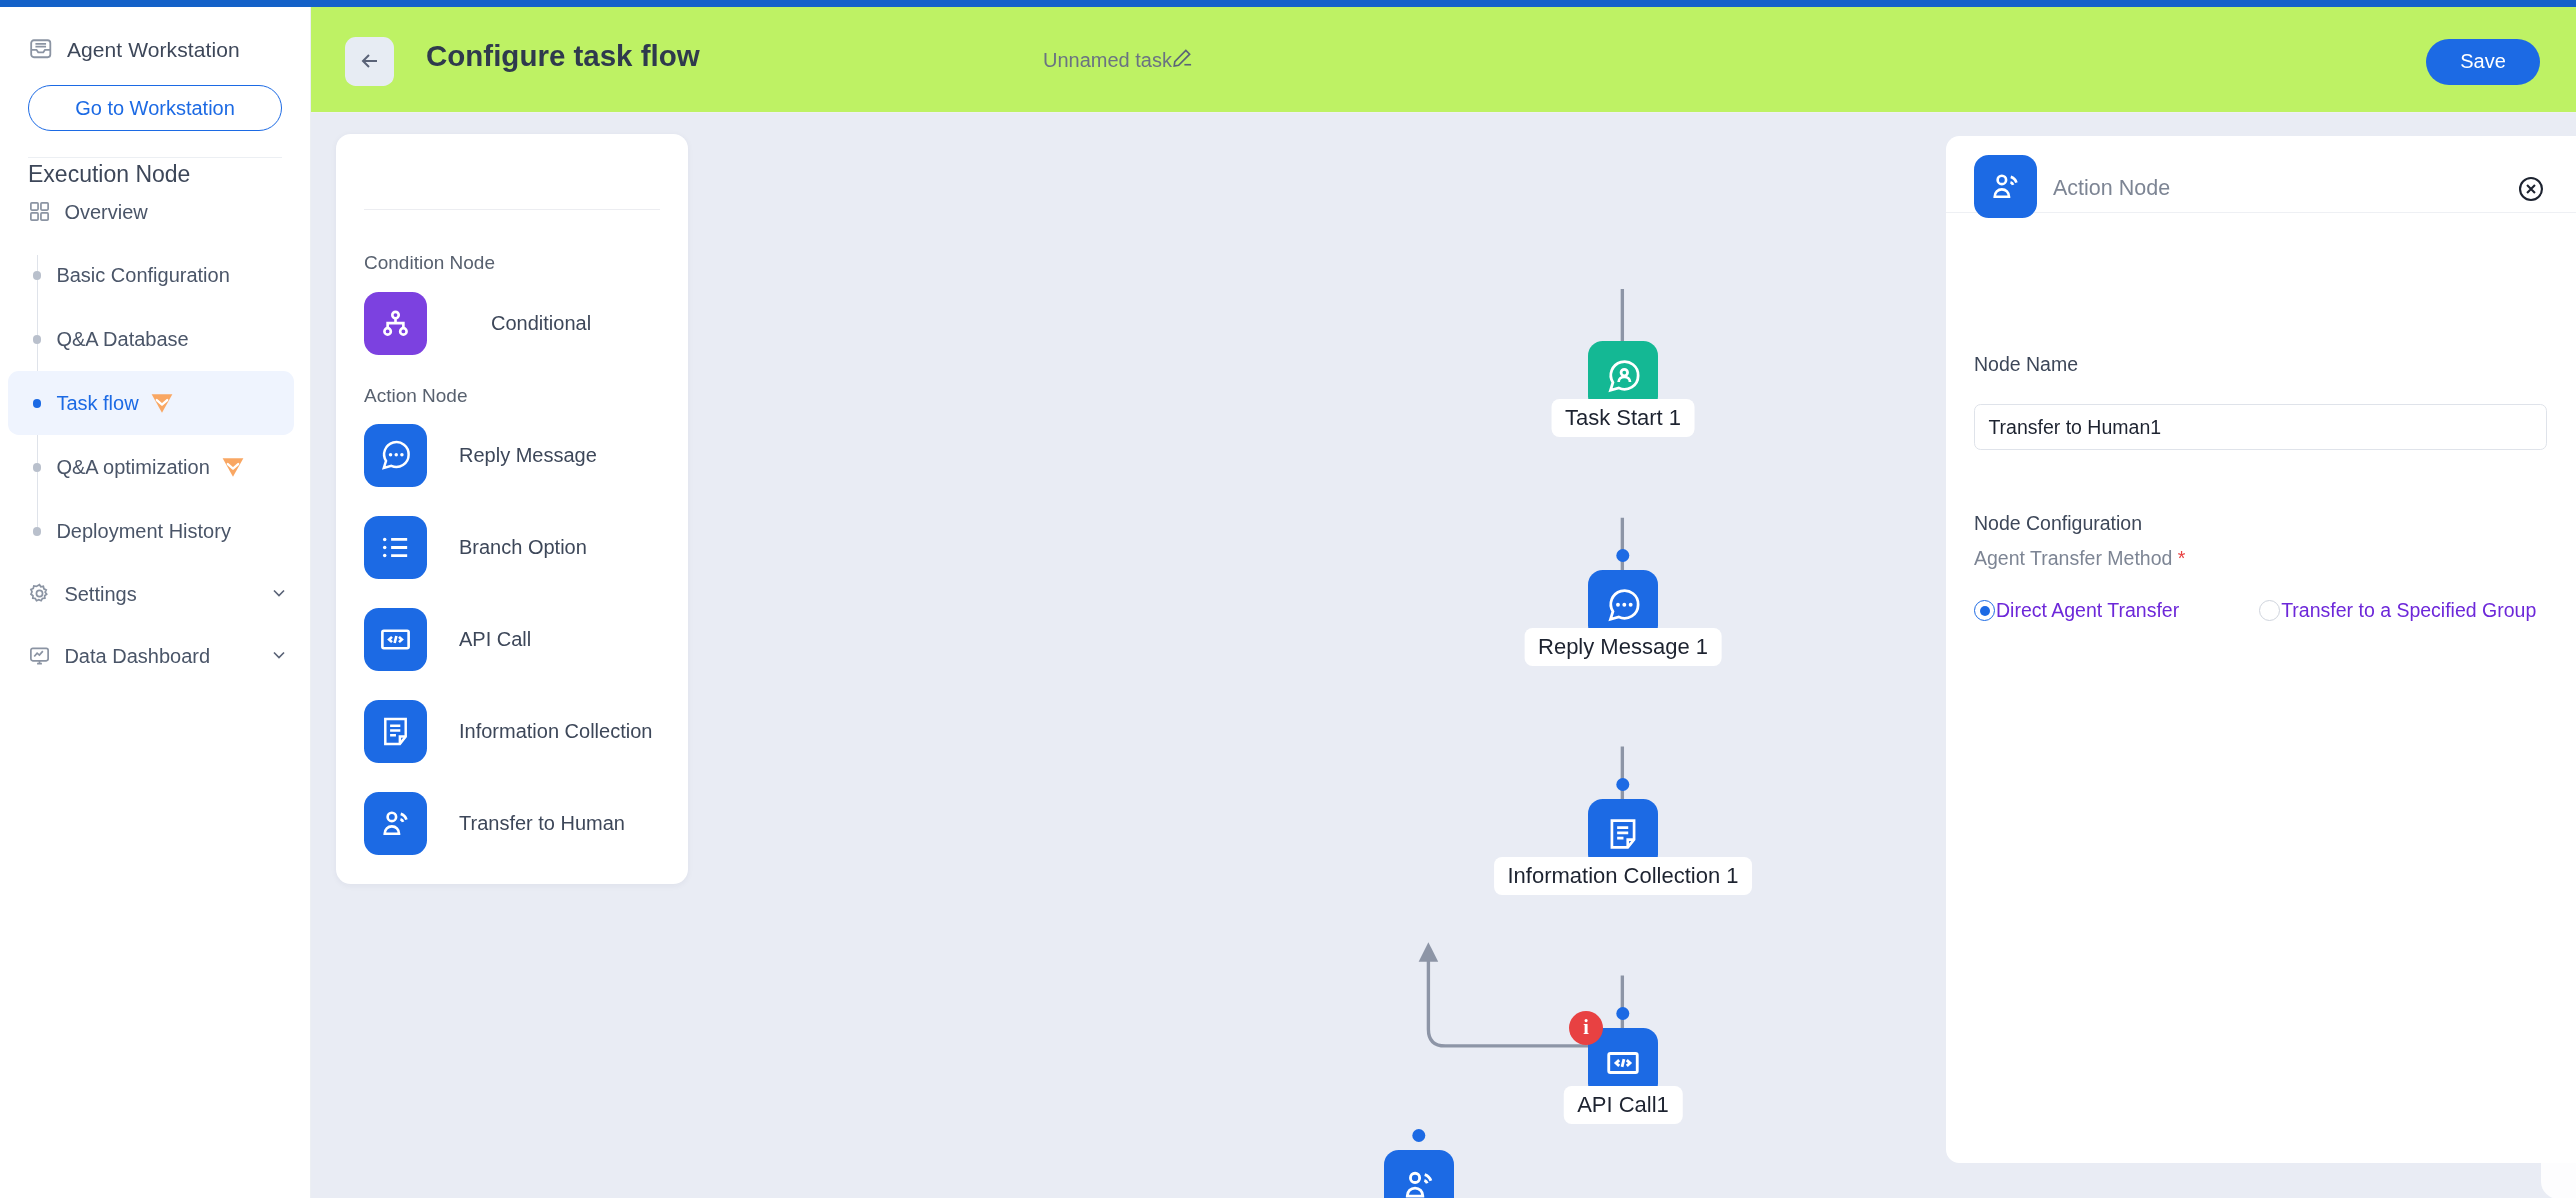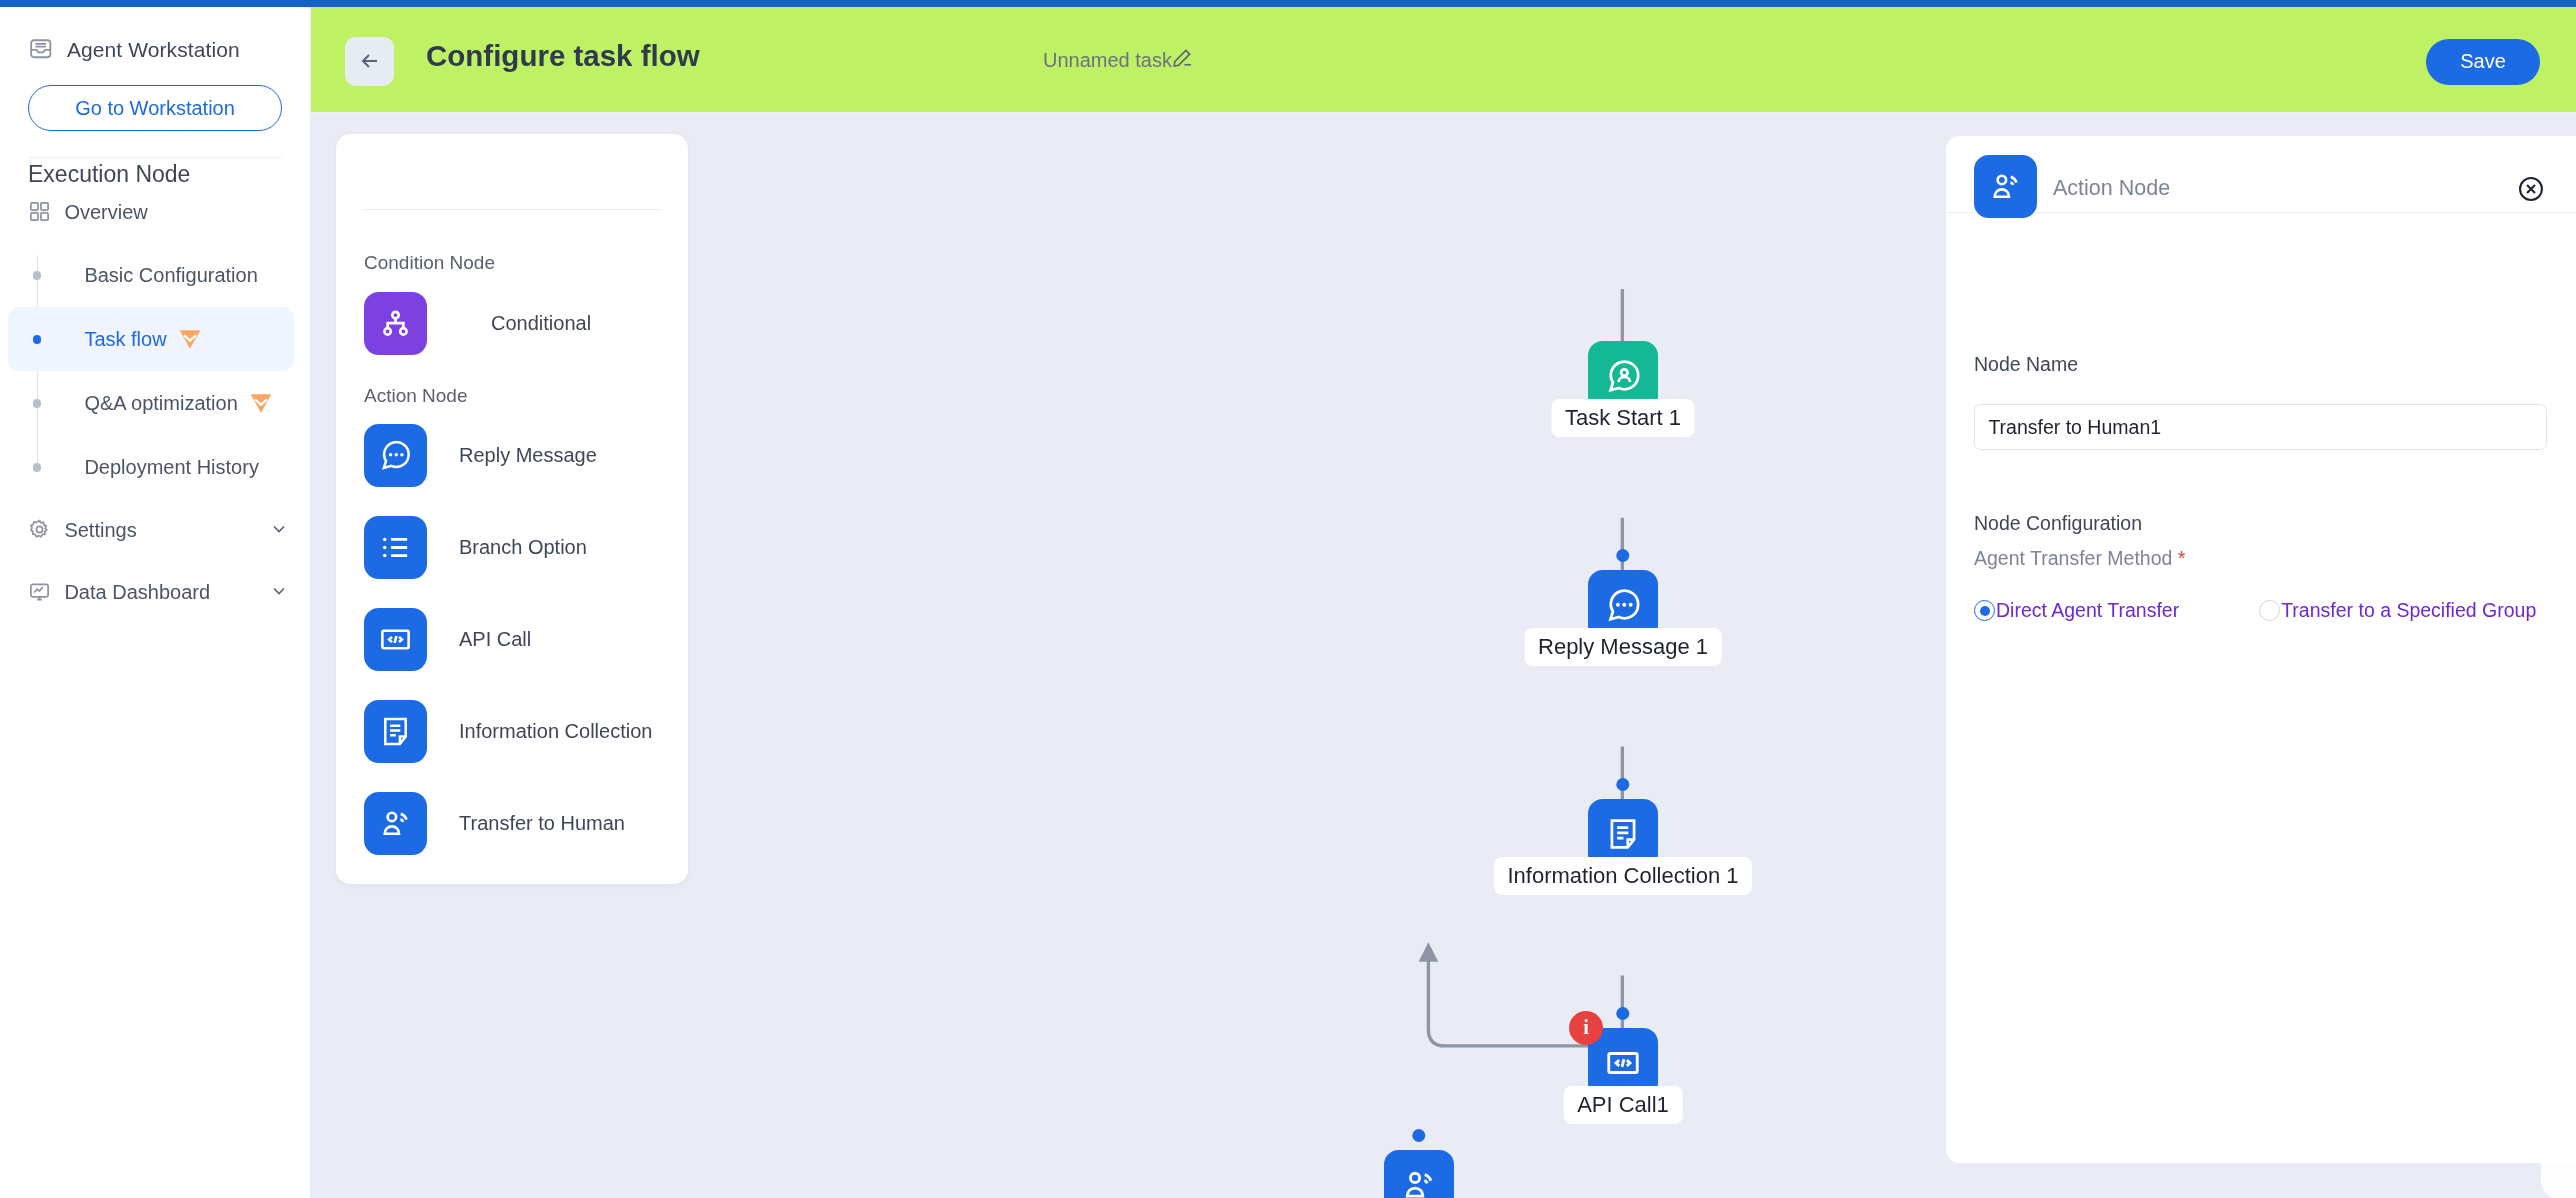--- a/index.html
+++ b/index.html
@@ -51,21 +51,21 @@
   }
   .sub-row {
     display: flex; align-items: center; height: 64px;
     margin: 0 16px 0 8px; padding-left: 20px; border-radius: 10.7px;
     position: relative; cursor: pointer;
   }
   .sub-dot {
     width: 8.7px; height: 8.7px; border-radius: 50%;
     background: #b9c0cc; flex: 0 0 auto; margin-left: 4.7px;
   }
-  .sub-row .stext { font-size: 20px; color: #4a5568; margin-left: 43px; }
+  .sub-row .stext { font-size: 20px; color: #4a5568; margin-left: 15px; }
   .sub-row.active { background: #eff4fe; }
   .sub-row.active .sub-dot { background: #1c6ae4; }
   .sub-row.active .stext { color: #1c6ae4; }
 
   .pro-badge {
     position: relative; width: 28px; height: 23px; margin-left: 9.4px;
     flex: 0 0 auto;
   }
 
   
@@ -253,20 +253,24 @@
         </span>
         <span class="ntext">Overview</span>
       </div>
 
 
       <div class="subnav">
         <div class="sub-row">
           <span class="sub-dot"></span>
           <span class="stext">Basic Configuration</span>
         </div>
+        <div class="sub-row">
+          <span class="sub-dot"></span>
+          <span class="stext">Q&amp;A Database</span>
+        </div>
         <div class="sub-row active">
           <span class="sub-dot"></span>
           <span class="stext">Task flow</span>
           <span class="pro-badge">
             <svg width="28" height="23" viewBox="0 0 24 20" fill="none">
               <path d="M3 2h18l-9 16z" fill="#f9a763"></path>
               <path d="M7.5 7l4.5 4 4.5-4" stroke="#ffffff" stroke-width="2" stroke-linecap="round" stroke-linejoin="round" fill="none"></path>
             </svg>
           </span>
         </div>

